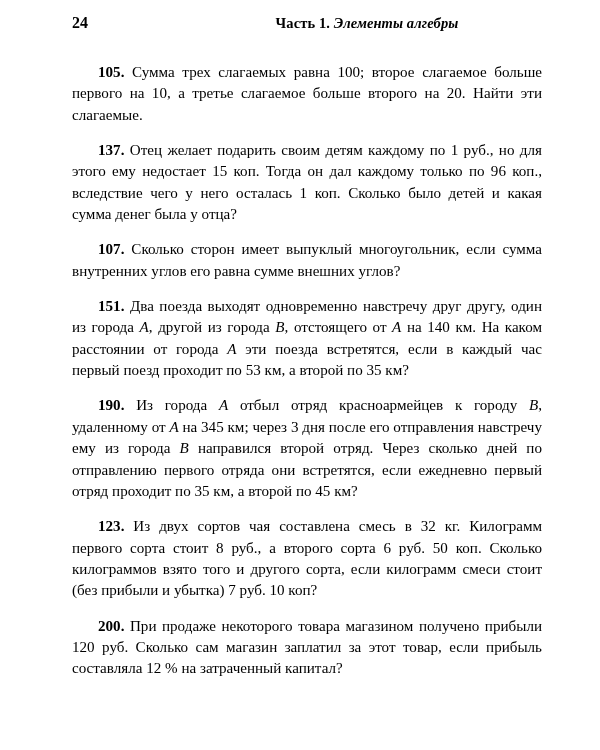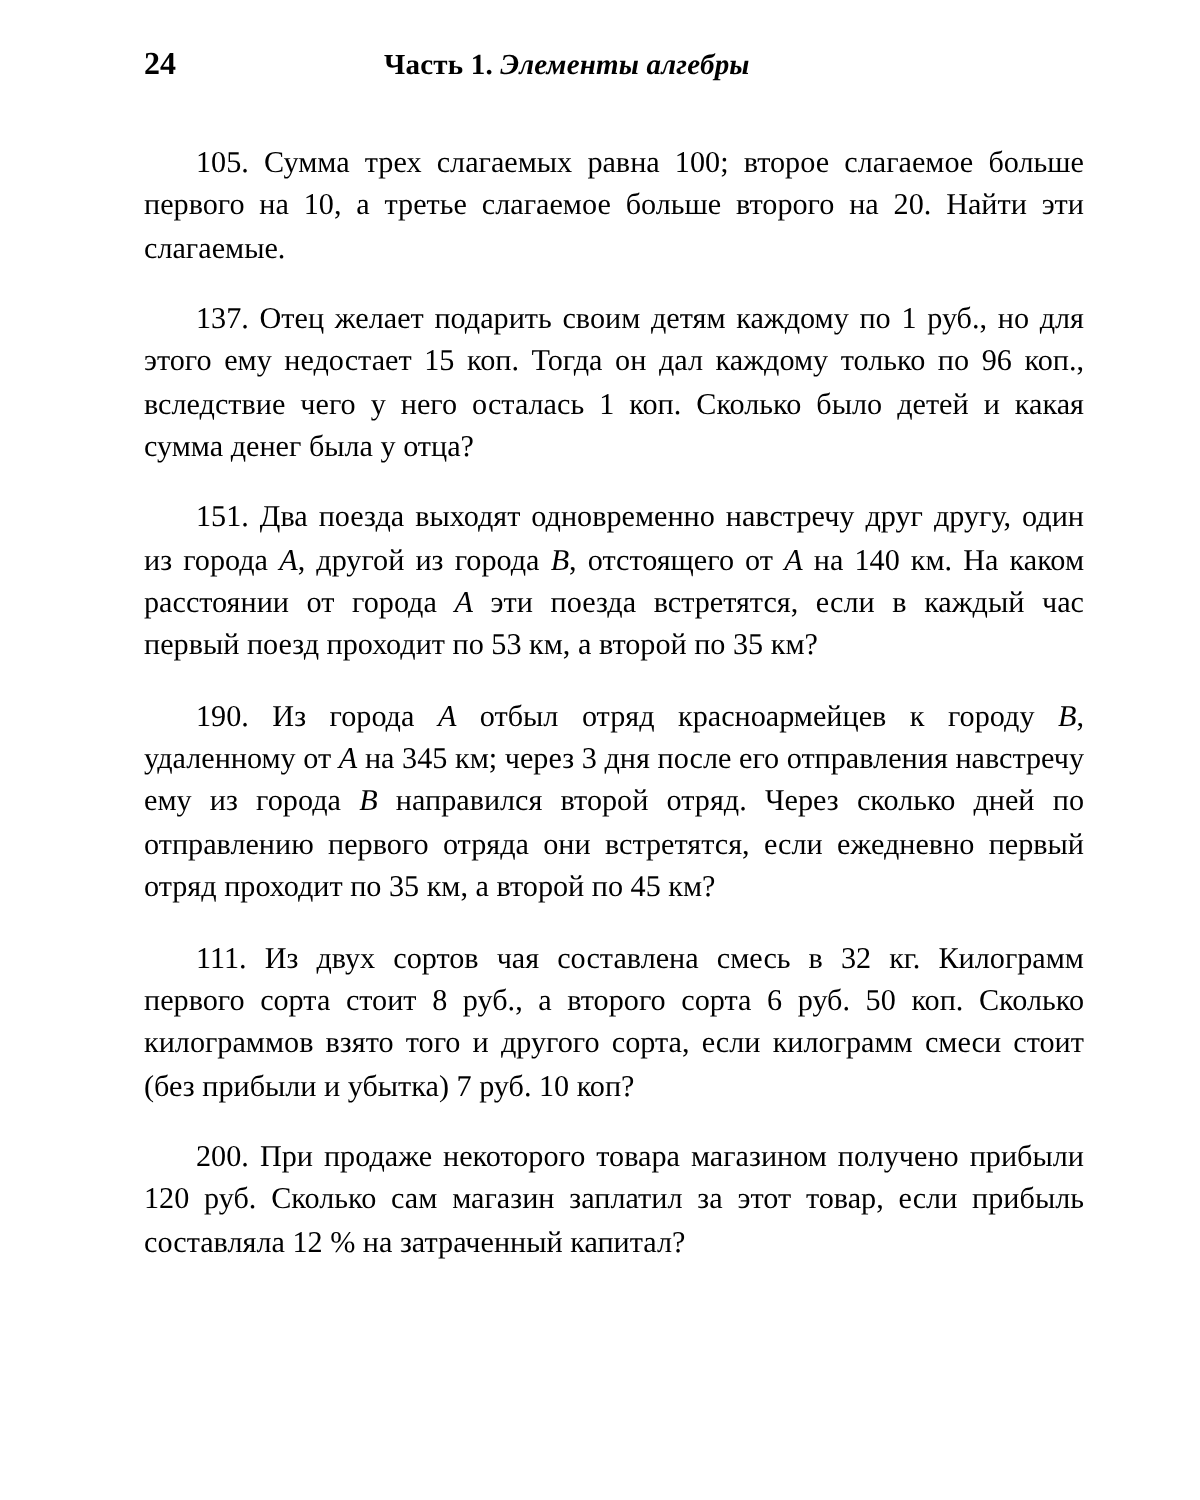--- a/index.html
+++ b/index.html
@@ -12,39 +12,39 @@
     background: #ffffff;
     font-family: "Liberation Serif", serif;
     color: #000000;
     overflow: hidden;
   }
   .page {
     position: relative;
     width: 600px;
     height: 750px;
     box-sizing: border-box;
-    padding: 24px 58px 10px 72px;
+    padding: 14px 58px 10px 72px;
   }
   .header {
     display: flex;
     align-items: baseline;
     justify-content: flex-start;
     margin-bottom: 26px;
     height: 22px;
   }
   .page-number {
     font-family: "Liberation Serif", serif;
     font-size: 16px;
     font-weight: bold;
     color: #000;
     width: 120px;
   }
   .running-head {
     flex: 1;
-    text-align: left;
+    text-align: center;
     font-size: 14.5px;
     color: #000;
     letter-spacing: 0.1px;
   }
   .running-head .rh-part {
     font-weight: bold;
   }
   .running-head .rh-title {
     font-style: italic;
     font-weight: bold;
@@ -57,21 +57,21 @@
     font-size: 15.1px;
     line-height: 1.415;
     text-align: justify;
     text-indent: 26px;
     hyphens: manual;
   }
   p.problem:last-child {
     margin-bottom: 0;
   }
   .num {
-    font-weight: normal;
+    font-weight: bold;
   }
   .var {
     font-style: italic;
   }
 </style>
 </head>
 <body>
 
 <div class="page">
 
@@ -88,34 +88,38 @@
     <p class="problem">
       <span class="num">105.</span>
       <span>Сумма трех слагаемых равна 100; второе слагаемое больше первого на 10, а третье слагаемое больше второго на 20. Найти эти слагаемые.</span>
     </p>
 
     <p class="problem">
       <span class="num">137.</span>
       <span>Отец желает подарить своим детям каждому по 1 руб., но для этого ему недостает 15 коп. Тогда он дал каждому только по 96 коп., вследствие чего у него осталась 1 коп. Сколько было детей и какая сумма денег была у отца?</span>
     </p>
 
+    <p class="problem">
+      <span class="num">107.</span>
+      <span>Сколько сторон имеет выпуклый многоугольник, если сумма внутренних углов его равна сумме внешних углов?</span>
+    </p>
 
 
     <p class="problem">
       <span class="num">151.</span>
       <span><span>Два поезда выходят одновременно навстречу друг другу, один из города </span><span class="var">A</span><span>, другой из города </span><span class="var">B</span><span>, отстоящего от </span><span class="var">A</span><span> на 140 км. На каком расстоянии от города </span><span class="var">A</span><span> эти поезда встретятся, если в каждый час первый поезд проходит по 53 км, а второй по 35 км?</span></span>
     </p>
 
     <p class="problem">
       <span class="num">190.</span>
       <span><span>Из города </span><span class="var">A</span><span> отбыл отряд красноармейцев к городу </span><span class="var">B</span><span>, удаленному от </span><span class="var">A</span><span> на 345 км; через 3 дня после его отправления навстречу ему из города </span><span class="var">B</span><span> направился второй отряд. Через сколько дней по отправлению первого отряда они встретятся, если ежедневно первый отряд проходит по 35 км, а второй по 45 км?</span></span>
     </p>
 
     <p class="problem">
-      <span class="num">111.</span>
+      <span class="num">123.</span>
       <span>Из двух сортов чая составлена смесь в 32 кг. Килограмм первого сорта стоит 8 руб., а второго сорта 6 руб. 50 коп. Сколько килограммов взято того и другого сорта, если килограмм смеси стоит (без прибыли и убытка) 7 руб. 10 коп?</span>
     </p>
 
     <p class="problem">
       <span class="num">200.</span>
       <span>При продаже некоторого товара магазином получено прибыли 120 руб. Сколько сам магазин заплатил за этот товар, если прибыль составляла 12 % на затраченный капитал?</span>
     </p>
 
   </div>
 </div>

